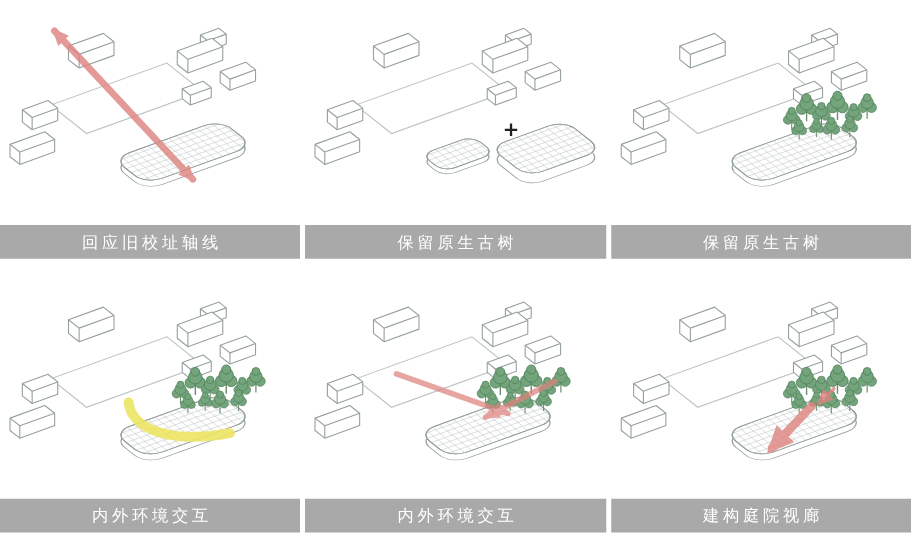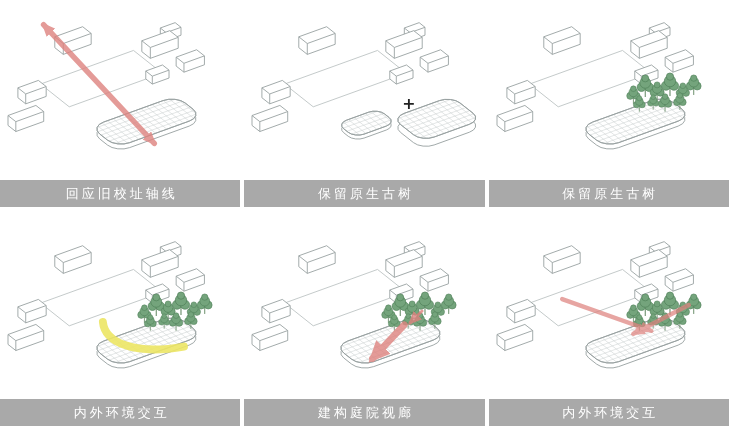--- a/index.html
+++ b/index.html
@@ -241,40 +241,40 @@
     </div>
   </section>
 
   <section class="panel">
     <svg class="diagram" viewBox="0 0 243 180">
       <use href="#site"></use>
       <use href="#mainblob"></use>
       <g>
           <use href="#treecluster"></use>
         </g>
+      <g opacity="0.72">
+        <line class="arrow" x1="74" y1="80" x2="164" y2="112" stroke-width="4.5" marker-end="url(#ah)"></line>
+        <line class="arrow" x1="202" y1="86" x2="146" y2="115" stroke-width="4.5" marker-end="url(#ah)"></line>
+      </g>
+    </svg>
+    <div class="label-bar">
+      <span>内外环境交互</span>
+    </div>
+  </section>
+
+  <section class="panel">
+    <svg class="diagram" viewBox="0 0 243 180">
+      <use href="#site"></use>
+      <use href="#mainblob"></use>
+      <g>
+          <use href="#treecluster"></use>
+        </g>
       <g opacity="0.8">
         <line class="arrow" x1="180" y1="92" x2="168" y2="104" stroke-width="3" marker-end="url(#ah)"></line>
         <line class="arrow" x1="162" y1="106" x2="130" y2="140" stroke-width="7" marker-end="url(#ahb)"></line>
       </g>
     </svg>
     <div class="label-bar">
       <span>建构庭院视廊</span>
     </div>
   </section>
 
-  <section class="panel">
-    <svg class="diagram" viewBox="0 0 243 180">
-      <use href="#site"></use>
-      <use href="#mainblob"></use>
-      <g>
-          <use href="#treecluster"></use>
-        </g>
-      <g opacity="0.72">
-        <line class="arrow" x1="74" y1="80" x2="164" y2="112" stroke-width="4.5" marker-end="url(#ah)"></line>
-        <line class="arrow" x1="202" y1="86" x2="146" y2="115" stroke-width="4.5" marker-end="url(#ah)"></line>
-      </g>
-    </svg>
-    <div class="label-bar">
-      <span>内外环境交互</span>
-    </div>
-  </section>
-
 </div>
 
 </body></html>

